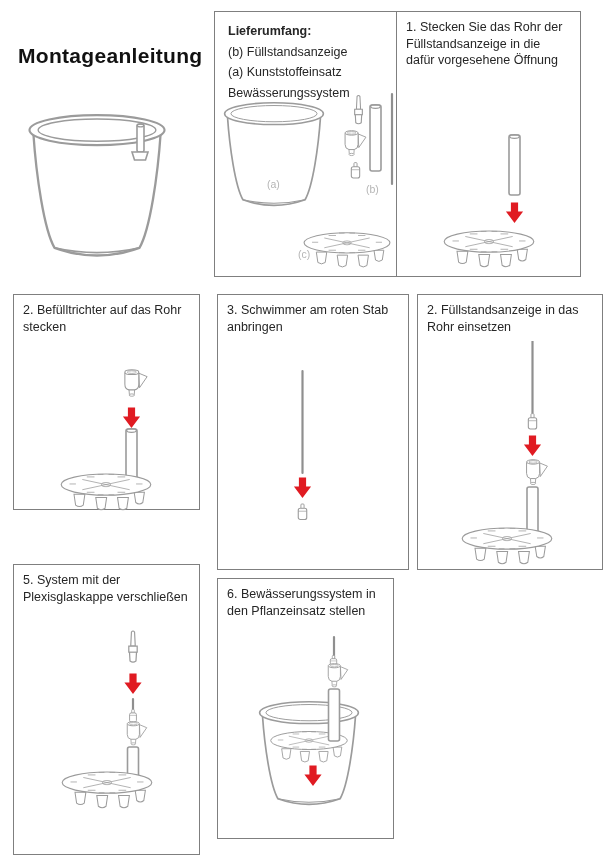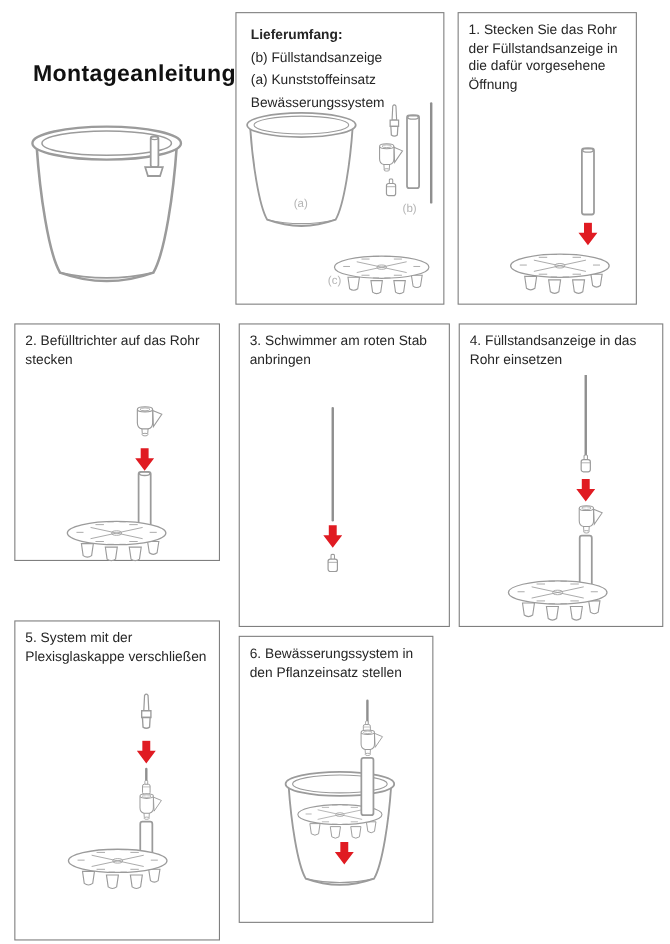--- a/index.html
+++ b/index.html
@@ -1,21 +1,21 @@
 <!DOCTYPE html>
 <html><head>
 <meta charset="utf-8">
 <style>
   html,body{margin:0;padding:0;background:#ffffff;}
   .sheet{
     position:relative;width:609px;height:858px;background:#ffffff;
     font-family:"Liberation Sans", sans-serif;color:#222;overflow:hidden;
   }
   .page-title{
-    position:absolute;left:14px;top:40px;margin:16px;
+    position:absolute;left:14px;top:40px;margin:4px;
     font-size:21px;font-weight:bold;color:#111;letter-spacing:.3px;
   }
   .box{
     position:absolute;border:1px solid #7f7f7f;background:#fff;box-sizing:border-box;
   }
   .txt{
     padding:7px 9px 0 9px;font-size:12.5px;line-height:1.33;color:#262626;
   }
   .txt div{margin:4px;}
   .bold{font-weight:bold;}
@@ -105,21 +105,21 @@
         <rect class="ln" x="155" y="13" width="11" height="66" rx="2"></rect>
         <ellipse class="ln2" cx="160.5" cy="14.5" rx="4.8" ry="1.8"></ellipse>
       </g>
       <line class="rod" x1="177" y1="2" x2="177" y2="92"></line>
       <text class="lbl" x="151" y="101">(b)</text>
       <use href="#sym-plate" x="86" y="136" width="92" height="42"></use>
       <text class="lbl" x="83" y="166">(c)</text>
     </svg>
   </div>
 
-  <div class="box" style="left:416px;top:11px;width:163px;height:266px">
+  <div class="box" style="left:396px;top:11px;width:185px;height:266px">
     <div class="txt">1. Stecken Sie das Rohr der Füllstandsanzeige in die dafür vorgesehene Öffnung</div>
     <svg class="art" style="top:70px" width="183" height="194" viewBox="0 0 183 194">
       <g>
         <rect class="ln" x="112" y="53" width="11" height="60" rx="2"></rect>
         <ellipse class="ln2" cx="117.5" cy="54.5" rx="4.8" ry="1.8"></ellipse>
       </g>
       <use href="#sym-arrow" x="107.5" y="120" width="20" height="22"></use>
       <use href="#sym-plate" x="44" y="144" width="96" height="44"></use>
     </svg>
   </div>
@@ -140,21 +140,21 @@
   <div class="box" style="left:217px;top:294px;width:192px;height:276px">
     <div class="txt">3. Schwimmer am roten Stab anbringen</div>
     <svg class="art" style="top:60px" width="185" height="212" viewBox="0 0 185 212">
       <line class="rod" x1="84.5" y1="16" x2="84.5" y2="118"></line>
       <use href="#sym-arrow" x="74.5" y="122" width="20" height="22"></use>
       <use href="#sym-float" x="79" y="148" width="11" height="18"></use>
     </svg>
   </div>
 
   <div class="box" style="left:417px;top:294px;width:186px;height:276px">
-    <div class="txt">4. Füllstandsanzeige in das Rohr einsetzen</div>
+    <div class="txt">2. Füllstandsanzeige in das Rohr einsetzen</div>
     <svg class="art" style="top:46px" width="184" height="228" viewBox="0 0 184 228">
       <line class="rod" x1="114.5" y1="0" x2="114.5" y2="72"></line>
       <use href="#sym-float" x="109" y="72" width="11" height="17"></use>
       <use href="#sym-arrow" x="104.5" y="94" width="20" height="22"></use>
       <use href="#sym-funnel" x="106" y="118" width="26" height="30"></use>
       <g>
         <rect class="ln" x="109" y="146" width="11" height="56" rx="2"></rect>
       </g>
       <use href="#sym-plate" x="41" y="182" width="96" height="44"></use>
     </svg>

